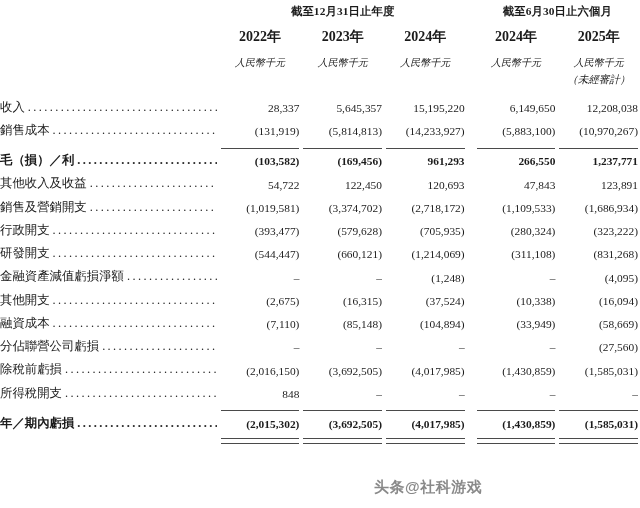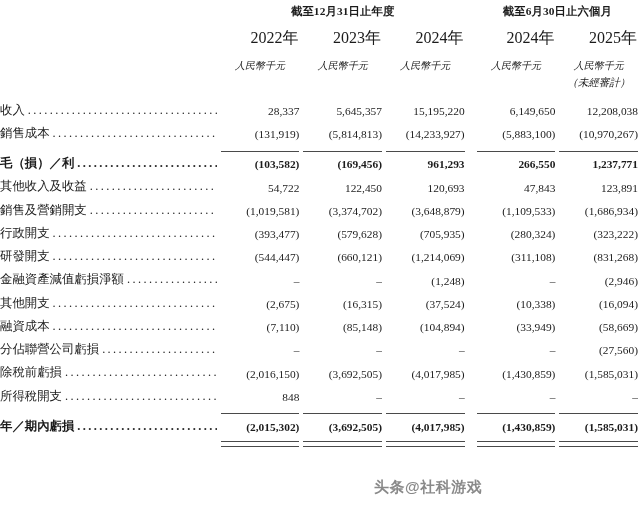--- a/index.html
+++ b/index.html
@@ -42,23 +42,23 @@
     text-align: center;
     font-weight: bold;
     font-size: 11.4px;
     padding: 4px 4px 3px 4px;
     white-space: nowrap;
     letter-spacing: .1px;
   }
   .grp-rule td { padding: 0; height: 1px; }
 
   .yr-head {
-    text-align: right;
-    font-weight: normal;
-    font-size: 16px;
+    text-align: center;
+    font-weight: bold;
+    font-size: 14px;
     padding: 5px 3px 3px 3px;
     white-space: nowrap;
   }
   .yr-rule td { padding: 0; height: 1px; }
 
   .unit-head {
     text-align: center;
     font-style: italic;
     font-size: 10px;
     padding: 6px 3px 2px 3px;
@@ -313,21 +313,21 @@
 
       <tr>
         <td class="lbl">
           <span class="lbl-inner">
             <span class="lbl-text">銷售及營銷開支</span>
             <span class="leader">........................................</span>
           </span>
         </td>
         <td class="num">(1,019,581)</td>
         <td class="num">(3,374,702)</td>
-        <td class="num">(3,648,879)</td>
+        <td class="num">(2,718,172)</td>
         <td class="gap"></td>
         <td class="num">(1,109,533)</td>
         <td class="num">(1,686,934)</td>
       </tr>
 
       <tr>
         <td class="lbl">
           <span class="lbl-inner">
             <span class="lbl-text">行政開支</span>
             <span class="leader">........................................</span>
@@ -361,21 +361,21 @@
           <span class="lbl-inner">
             <span class="lbl-text">金融資產減值虧損淨額</span>
             <span class="leader">........................................</span>
           </span>
         </td>
         <td class="num">–</td>
         <td class="num">–</td>
         <td class="num">(1,248)</td>
         <td class="gap"></td>
         <td class="num">–</td>
-        <td class="num">(2,946)</td>
+        <td class="num">(4,095)</td>
       </tr>
 
       <tr>
         <td class="lbl">
           <span class="lbl-inner">
             <span class="lbl-text">其他開支</span>
             <span class="leader">........................................</span>
           </span>
         </td>
         <td class="num">(2,675)</td>

